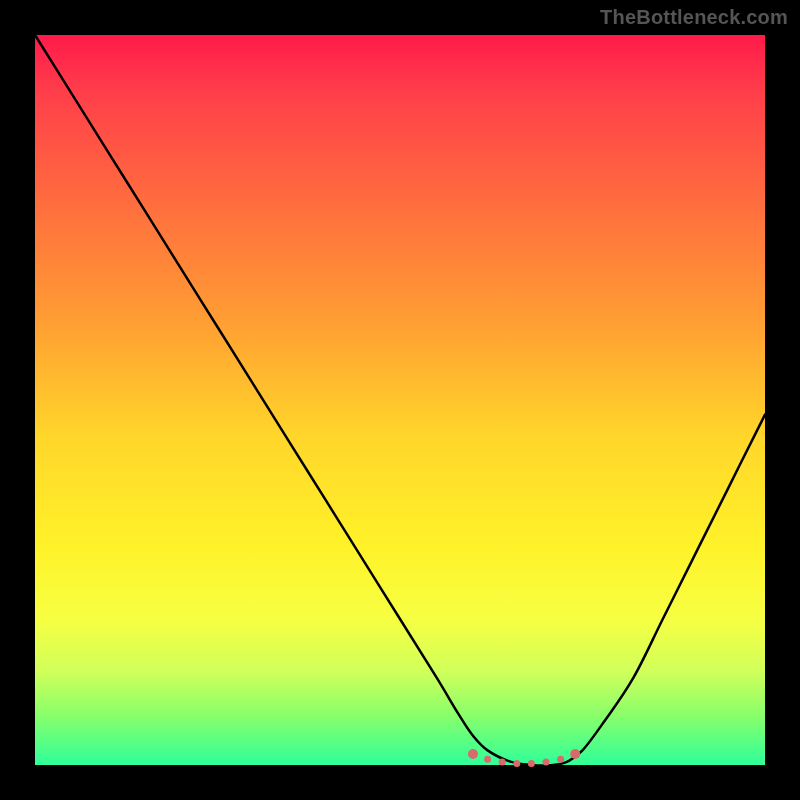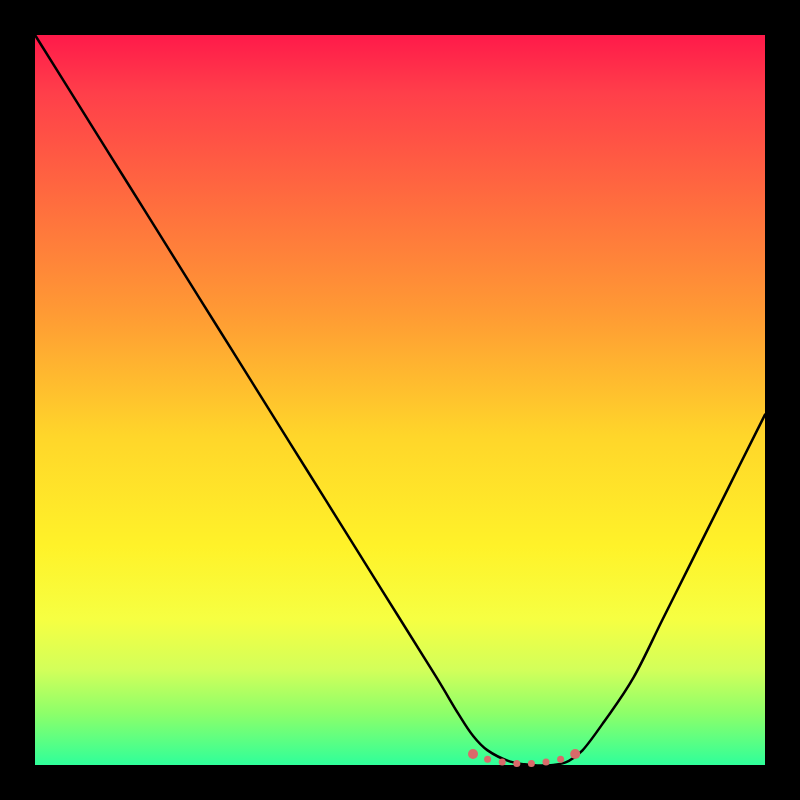--- a/index.html
+++ b/index.html
@@ -66,13 +66,14 @@
           <circle cx="452.6" cy="724.2" r="3.5" fill="#d96a6a"></circle>
           <circle cx="467.2" cy="727.1" r="3.5" fill="#d96a6a"></circle>
           <circle cx="481.8" cy="728.5" r="3.5" fill="#d96a6a"></circle>
           <circle cx="496.4" cy="728.5" r="3.5" fill="#d96a6a"></circle>
           <circle cx="511.0" cy="727.1" r="3.5" fill="#d96a6a"></circle>
           <circle cx="525.6" cy="724.2" r="3.5" fill="#d96a6a"></circle>
           <circle cx="540.2" cy="719.0" r="5" fill="#d96a6a"></circle>
         </g>
     </svg>
   </div>
+  <div class="watermark">TheBottleneck.com</div>
 </div>
 
 </body></html>

